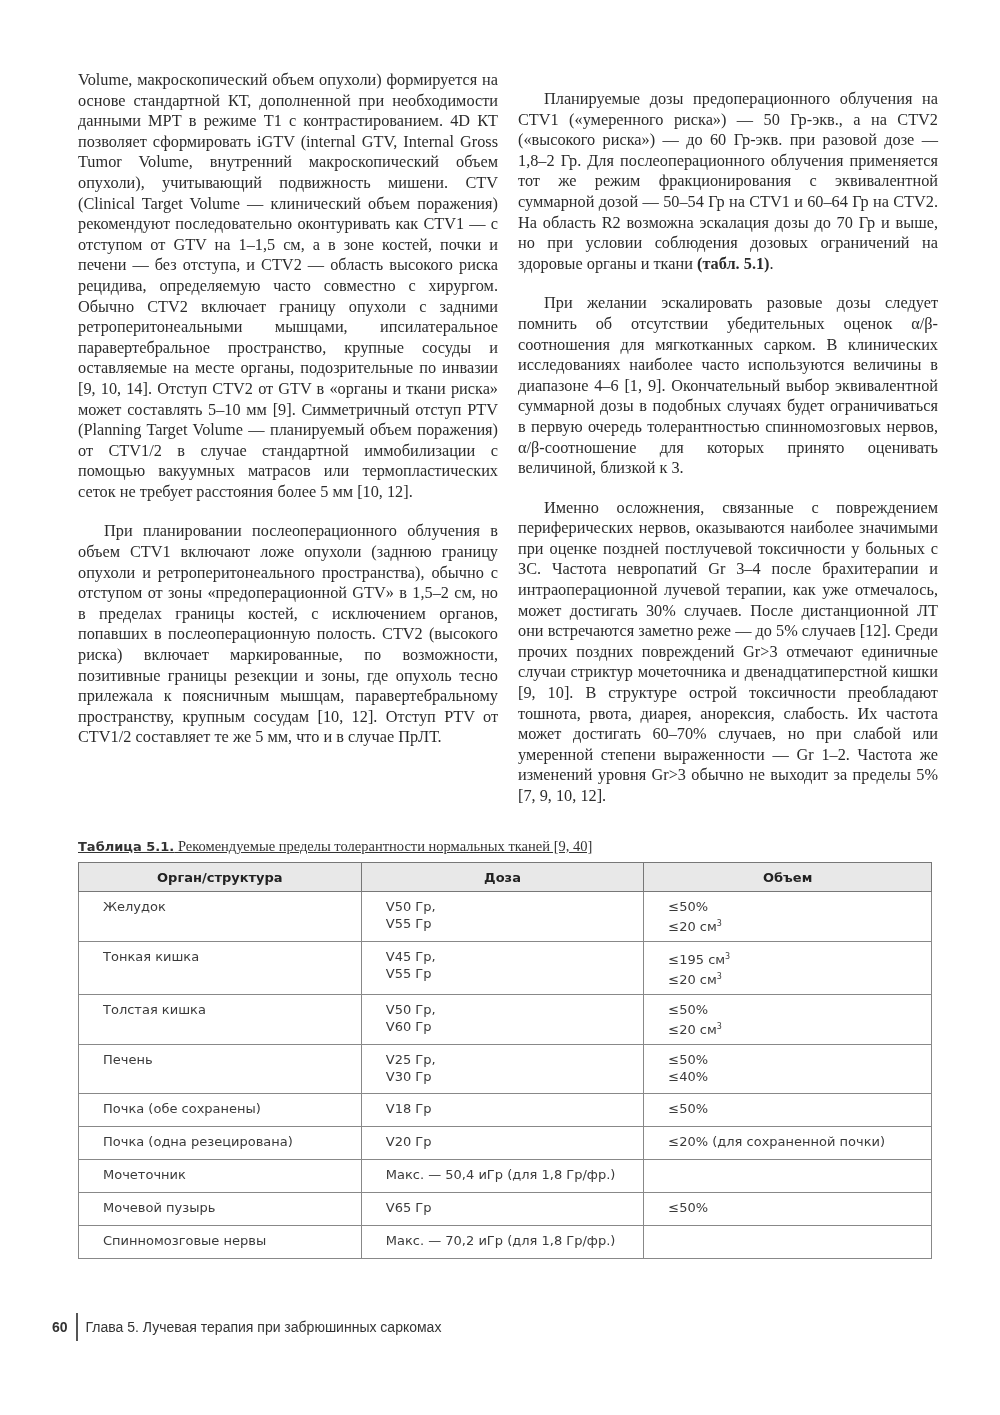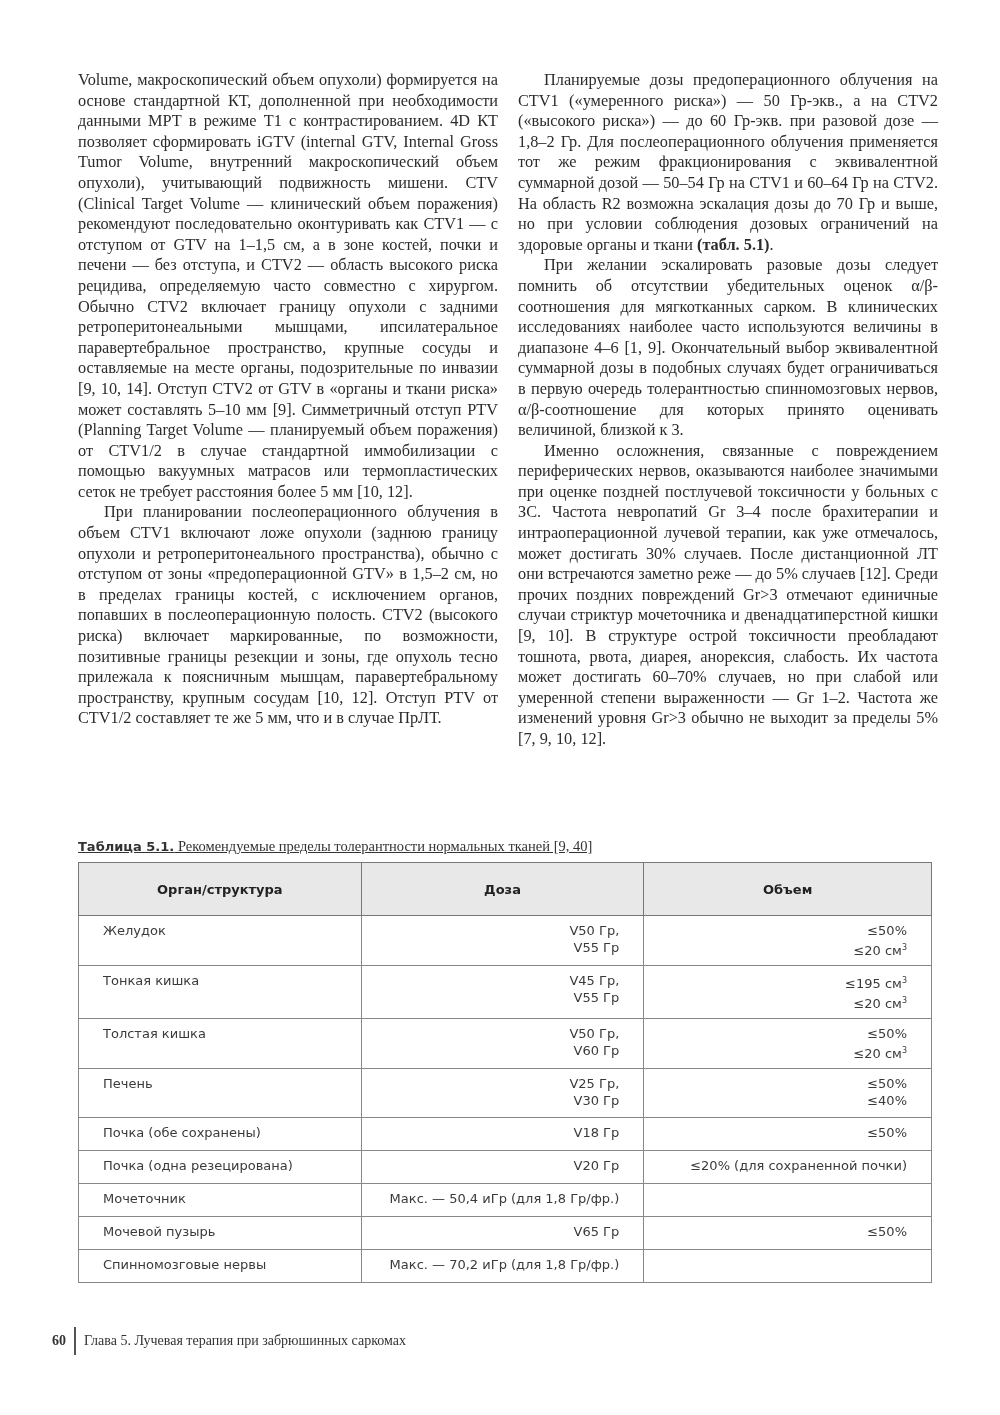--- a/index.html
+++ b/index.html
@@ -2,35 +2,35 @@
 <html><head>
 <meta charset="utf-8">
 <style>
   html, body { margin: 0; padding: 0; background: #ffffff; }
   body { width: 1000px; height: 1415px; position: relative; overflow: hidden; color: #2b2b2b; }
   .page { position: absolute; left: 0; top: 0; width: 1000px; height: 1182px; }
   .col { position: absolute; top: 70px; width: 420px; font-family: "Liberation Serif", "DejaVu Serif", serif; font-size: 16.3px; line-height: 20.6px; text-align: justify; hyphens: manual; }
   .col-left { left: 78px; }
   .col-right { left: 518px; }
   .col p { margin: 0; }
-  .col p.indent { text-indent: 26px; }
+  .col p.indent { text-indent: 26px; margin-top: 19px; }
   .col b { font-weight: bold; }
   .caption { position: absolute; left: 78px; top: 838px; font-family: "Liberation Serif", serif; font-size: 14.5px; color: #333; text-decoration: underline; }
   .caption .lbl { font-family: "DejaVu Sans", sans-serif; font-weight: bold; font-size: 13px; }
   table.tol { position: absolute; left: 78px; top: 862px; width: 854px; border-collapse: collapse; font-family: "DejaVu Sans", sans-serif; font-size: 13px; color: #3a3a3a; }
-  table.tol th { background: #e8e8e8; font-weight: bold; height: 28px; padding: 12px; border: 1px solid #777; text-align: center; color: #222; }
+  table.tol th { background: #e8e8e8; font-weight: bold; height: 28px; padding: 0; border: 1px solid #777; text-align: center; color: #222; }
   table.tol td { border: 1px solid #888; padding: 6px 24px; vertical-align: top; line-height: 17px; }
-  table.tol td.c { text-align: right; margin-top: 16px; }
+  table.tol td.c { text-align: left; margin-top: 16px; }
   table.tol tr.two td { height: 36px; }
   table.tol tr.one td { height: 20px; }
   table.tol col.c1 { width: 283px; }
   table.tol col.c2 { width: 283px; }
   table.tol col.c3 { width: 288px; }
   sup { font-size: 8px; vertical-align: 5px; }
-  .footer { position: absolute; left: 52px; top: 1313px; font-family: Liberation Serif, serif; font-size: 14px; color: #333; display: flex; align-items: center; margin-top: 14px; }
+  .footer { position: absolute; left: 52px; top: 1313px; font-family: Liberation Sans, sans-serif; font-size: 14px; color: #333; display: flex; align-items: center; }
   .footer .pn { font-weight: bold; }
   .footer .bar { width: 2px; height: 28px; background: #555; margin: 0 8px 0 8px; }
 </style>
 </head>
 <body>
 
 <div class="page">
 
   <div class="col col-left">
     <p>Volume, макроскопический объем опухоли) форми­руется на основе стандартной КТ, дополненной при необходимости данными МРТ в режиме Т1 с кон­трастированием. 4D КТ позволяет сформировать iGTV (internal GTV, Internal Gross Tumor Volume, внутренний макроскопический объем опухоли), учитывающий подвижность мишени. CTV (Clinical Target Volume — клинический объем поражения) рекомендуют последовательно оконтуривать как CTV1 — с отступом от GTV на 1–1,5 см, а в зоне ко­стей, почки и печени — без отступа, и CTV2 — об­ласть высокого риска рецидива, определяемую ча­сто совместно с хирургом. Обычно CTV2 включает границу опухоли с задними ретроперитонеальными мышцами, ипсилатеральное паравертебральное про­странство, крупные сосуды и оставляемые на месте органы, подозрительные по инвазии [9, 10, 14]. От­ступ CTV2 от GTV в «органы и ткани риска» может составлять 5–10 мм [9]. Симметричный отступ PTV (Planning Target Volume — планируемый объем по­ражения) от CTV1/2 в случае стандартной иммоби­лизации с помощью вакуумных матрасов или тер­мопластических сеток не требует расстояния более 5 мм [10, 12].</p>

